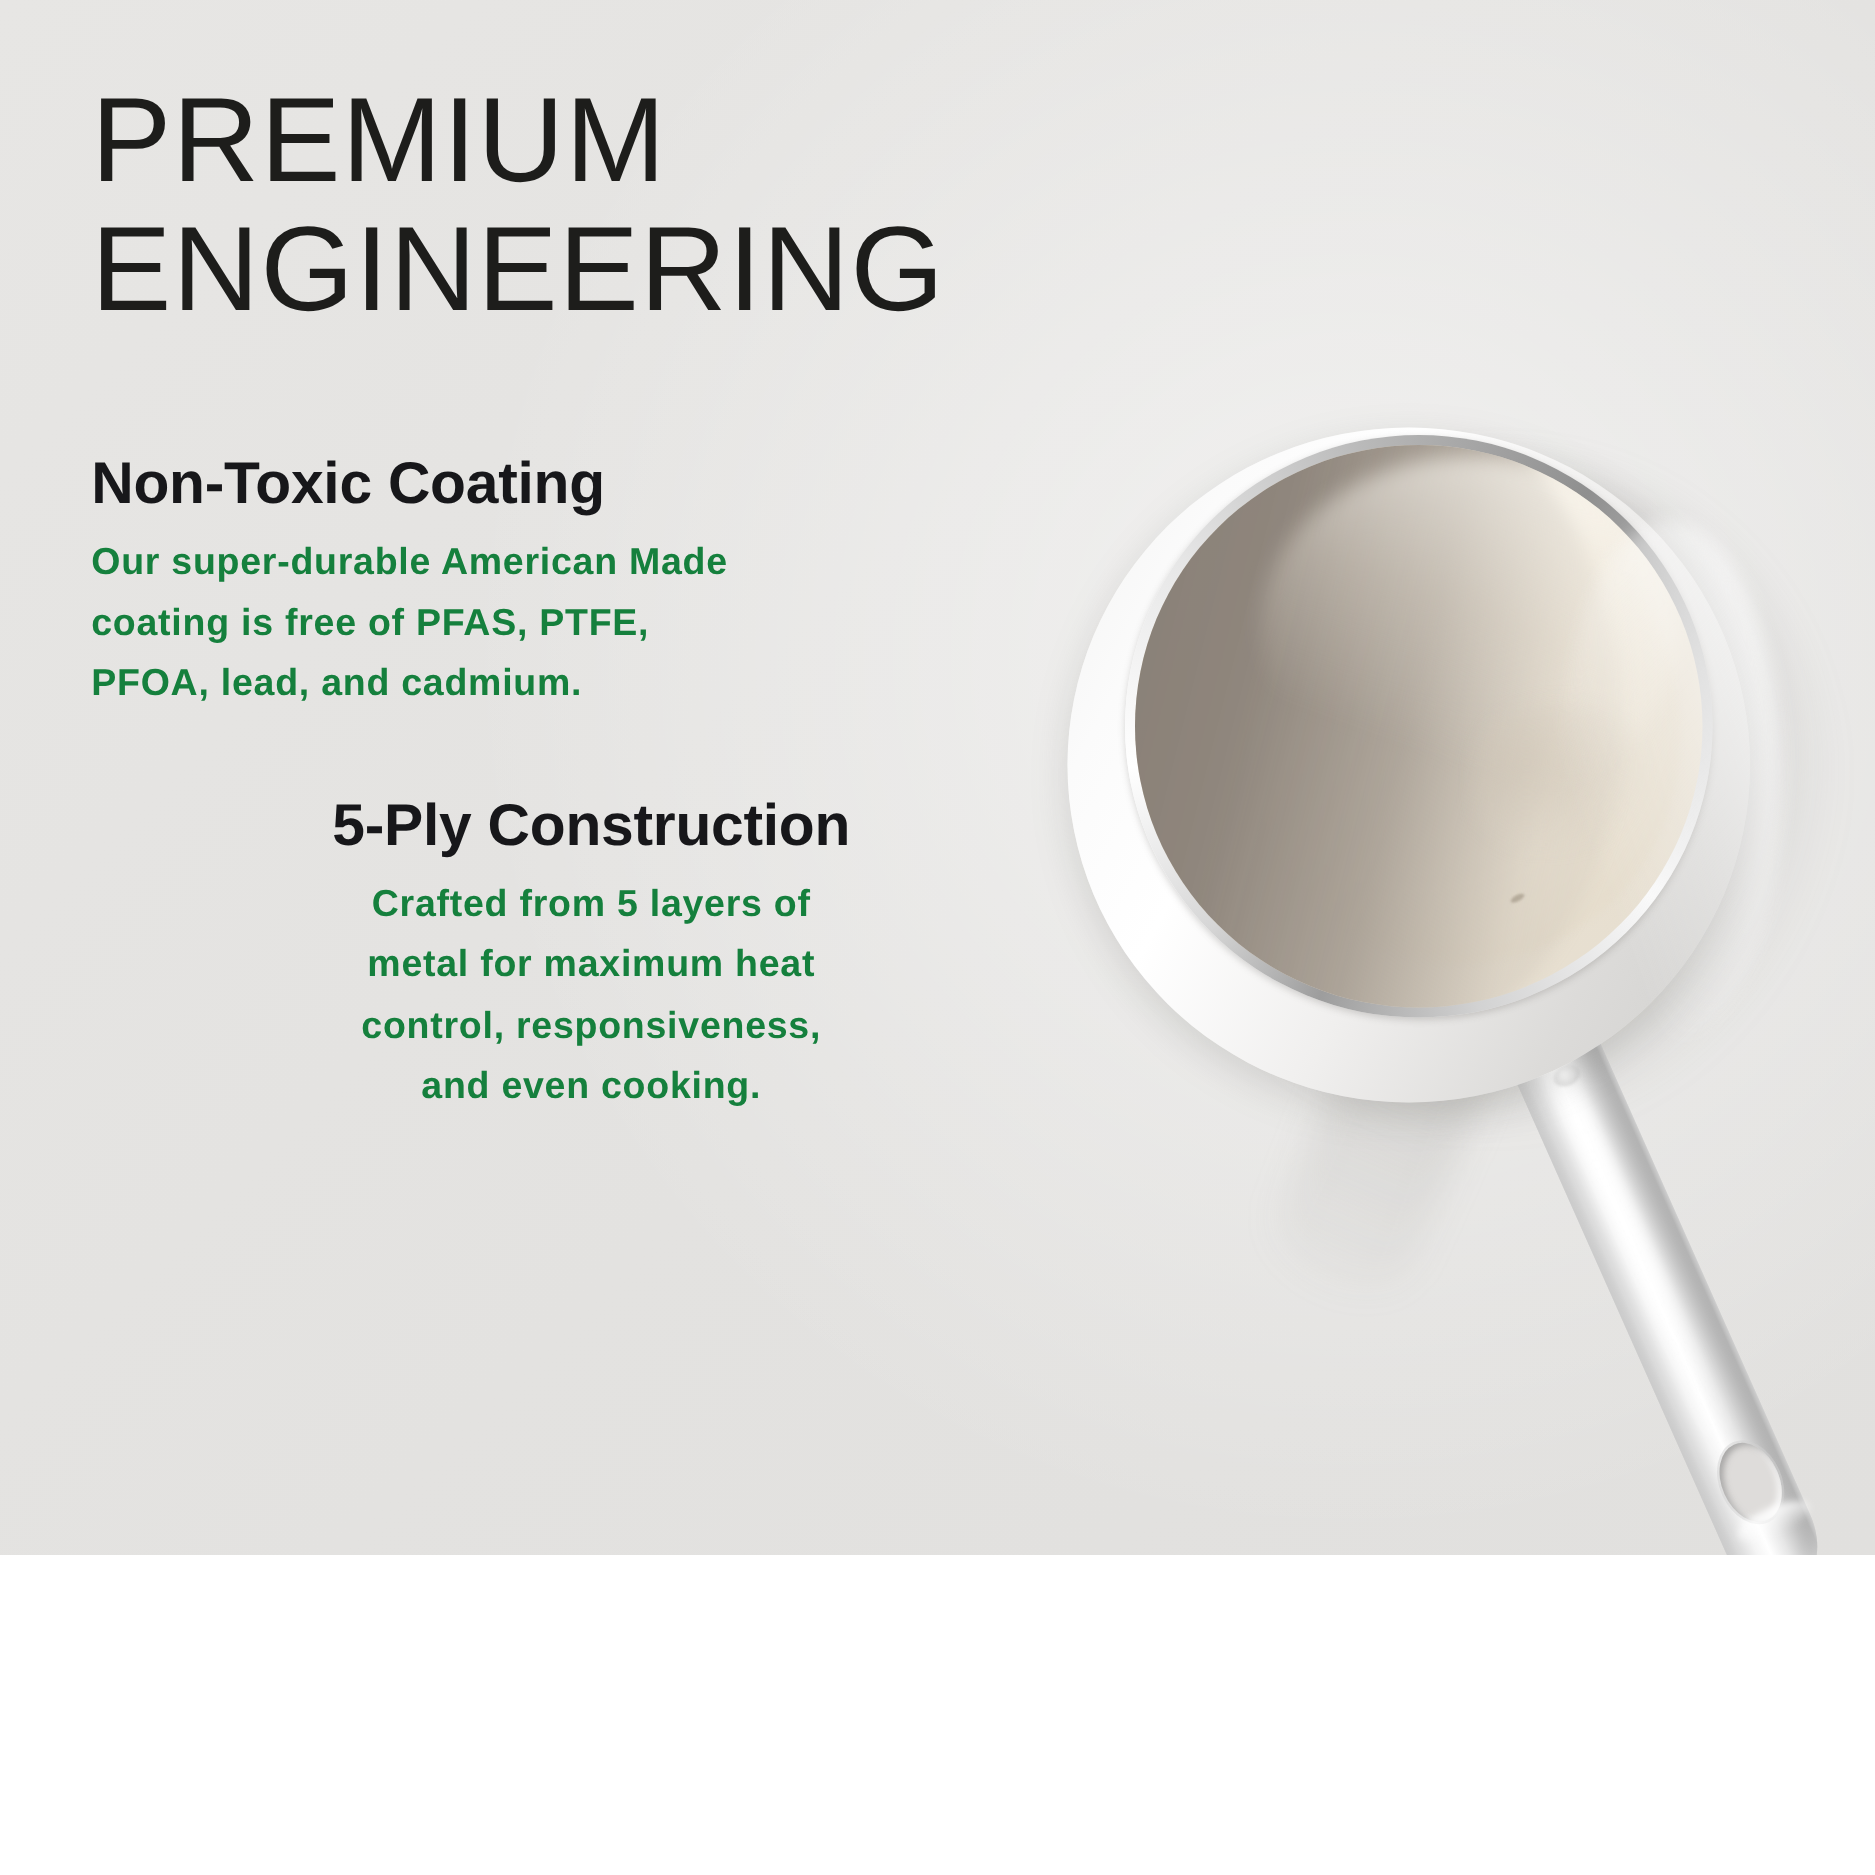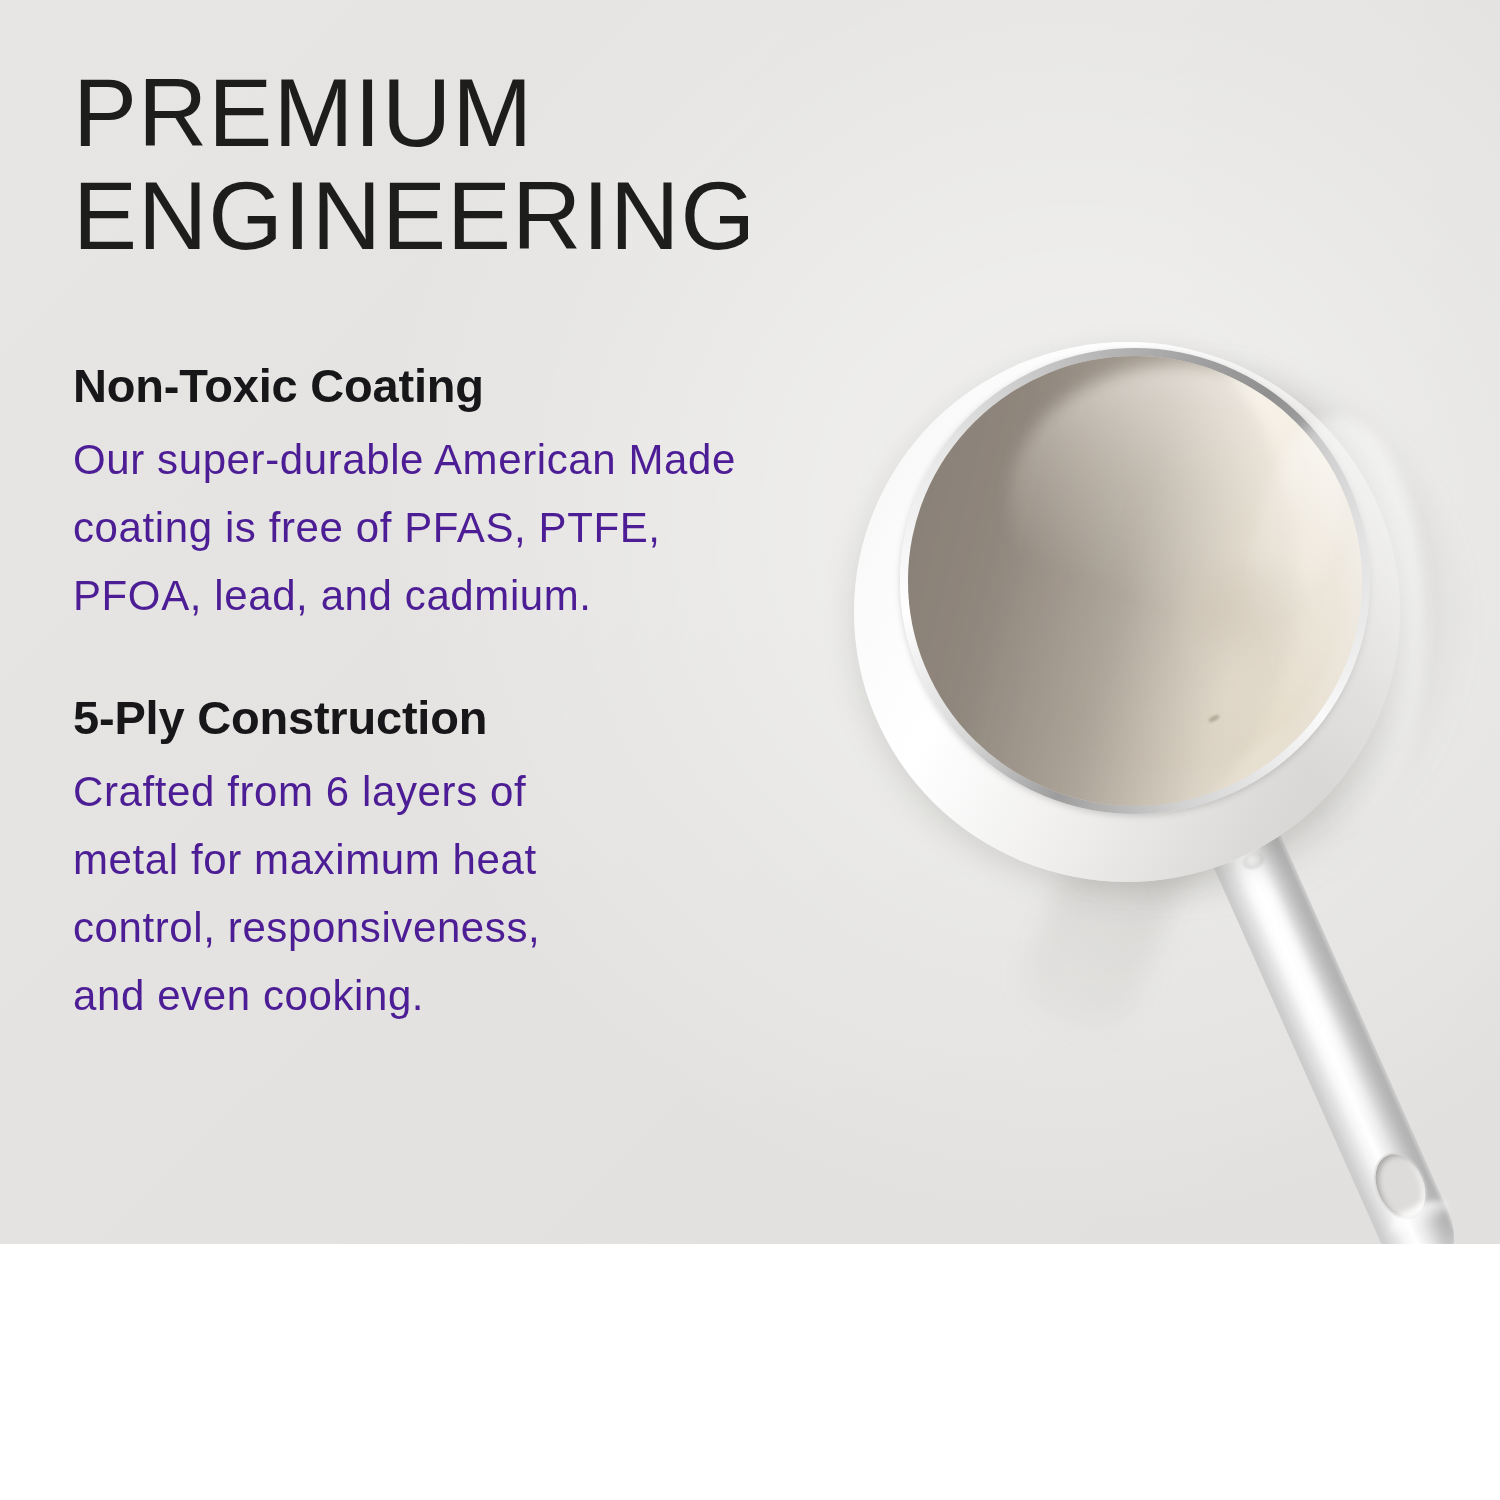--- a/index.html
+++ b/index.html
@@ -50,32 +50,32 @@
 
   .feature-title {
     font-size: 47px;
     font-weight: 600;
     letter-spacing: -0.2px;
     color: #17171a;
     margin: 0;
     line-height: 1.1;
   }
   .feature-body {
-    font-size: 42px;
-    font-weight: 400;
+    font-size: 30px;
+    font-weight: 700;
     letter-spacing: 0.6px;
     line-height: 1.62;
-    color: #4c1d95;
+    color: #15803d;
     margin: 14px 0 0 0;
     white-space: pre-line;
   }
 
   
   #block-0 { margin-top: 93px; }
-  #block-1 { margin-top: 62px; }
+  #block-1 { margin-top: 62px; text-align: center; }
   #block-2 { margin-top: 66px; }
 
   
   #product-photo {
     position: absolute;
     left: 800px;
     top: 300px;
     width: 700px;
     height: 1060px;
   }
@@ -355,21 +355,21 @@
 
       <li class="feature-block" id="block-0">
         <h2 class="feature-title">Non-Toxic Coating</h2>
         <p class="feature-body">Our super-durable American Made
 coating is free of PFAS, PTFE,
 PFOA, lead, and cadmium.</p>
       </li>
 
       <li class="feature-block" id="block-1">
         <h2 class="feature-title">5-Ply Construction</h2>
-        <p class="feature-body">Crafted from 6 layers of
+        <p class="feature-body">Crafted from 5 layers of
 metal for maximum heat
 control, responsiveness,
 and even cooking.</p>
       </li>
 
 
     </ul>
   </div>
 
   <div id="product-photo">

